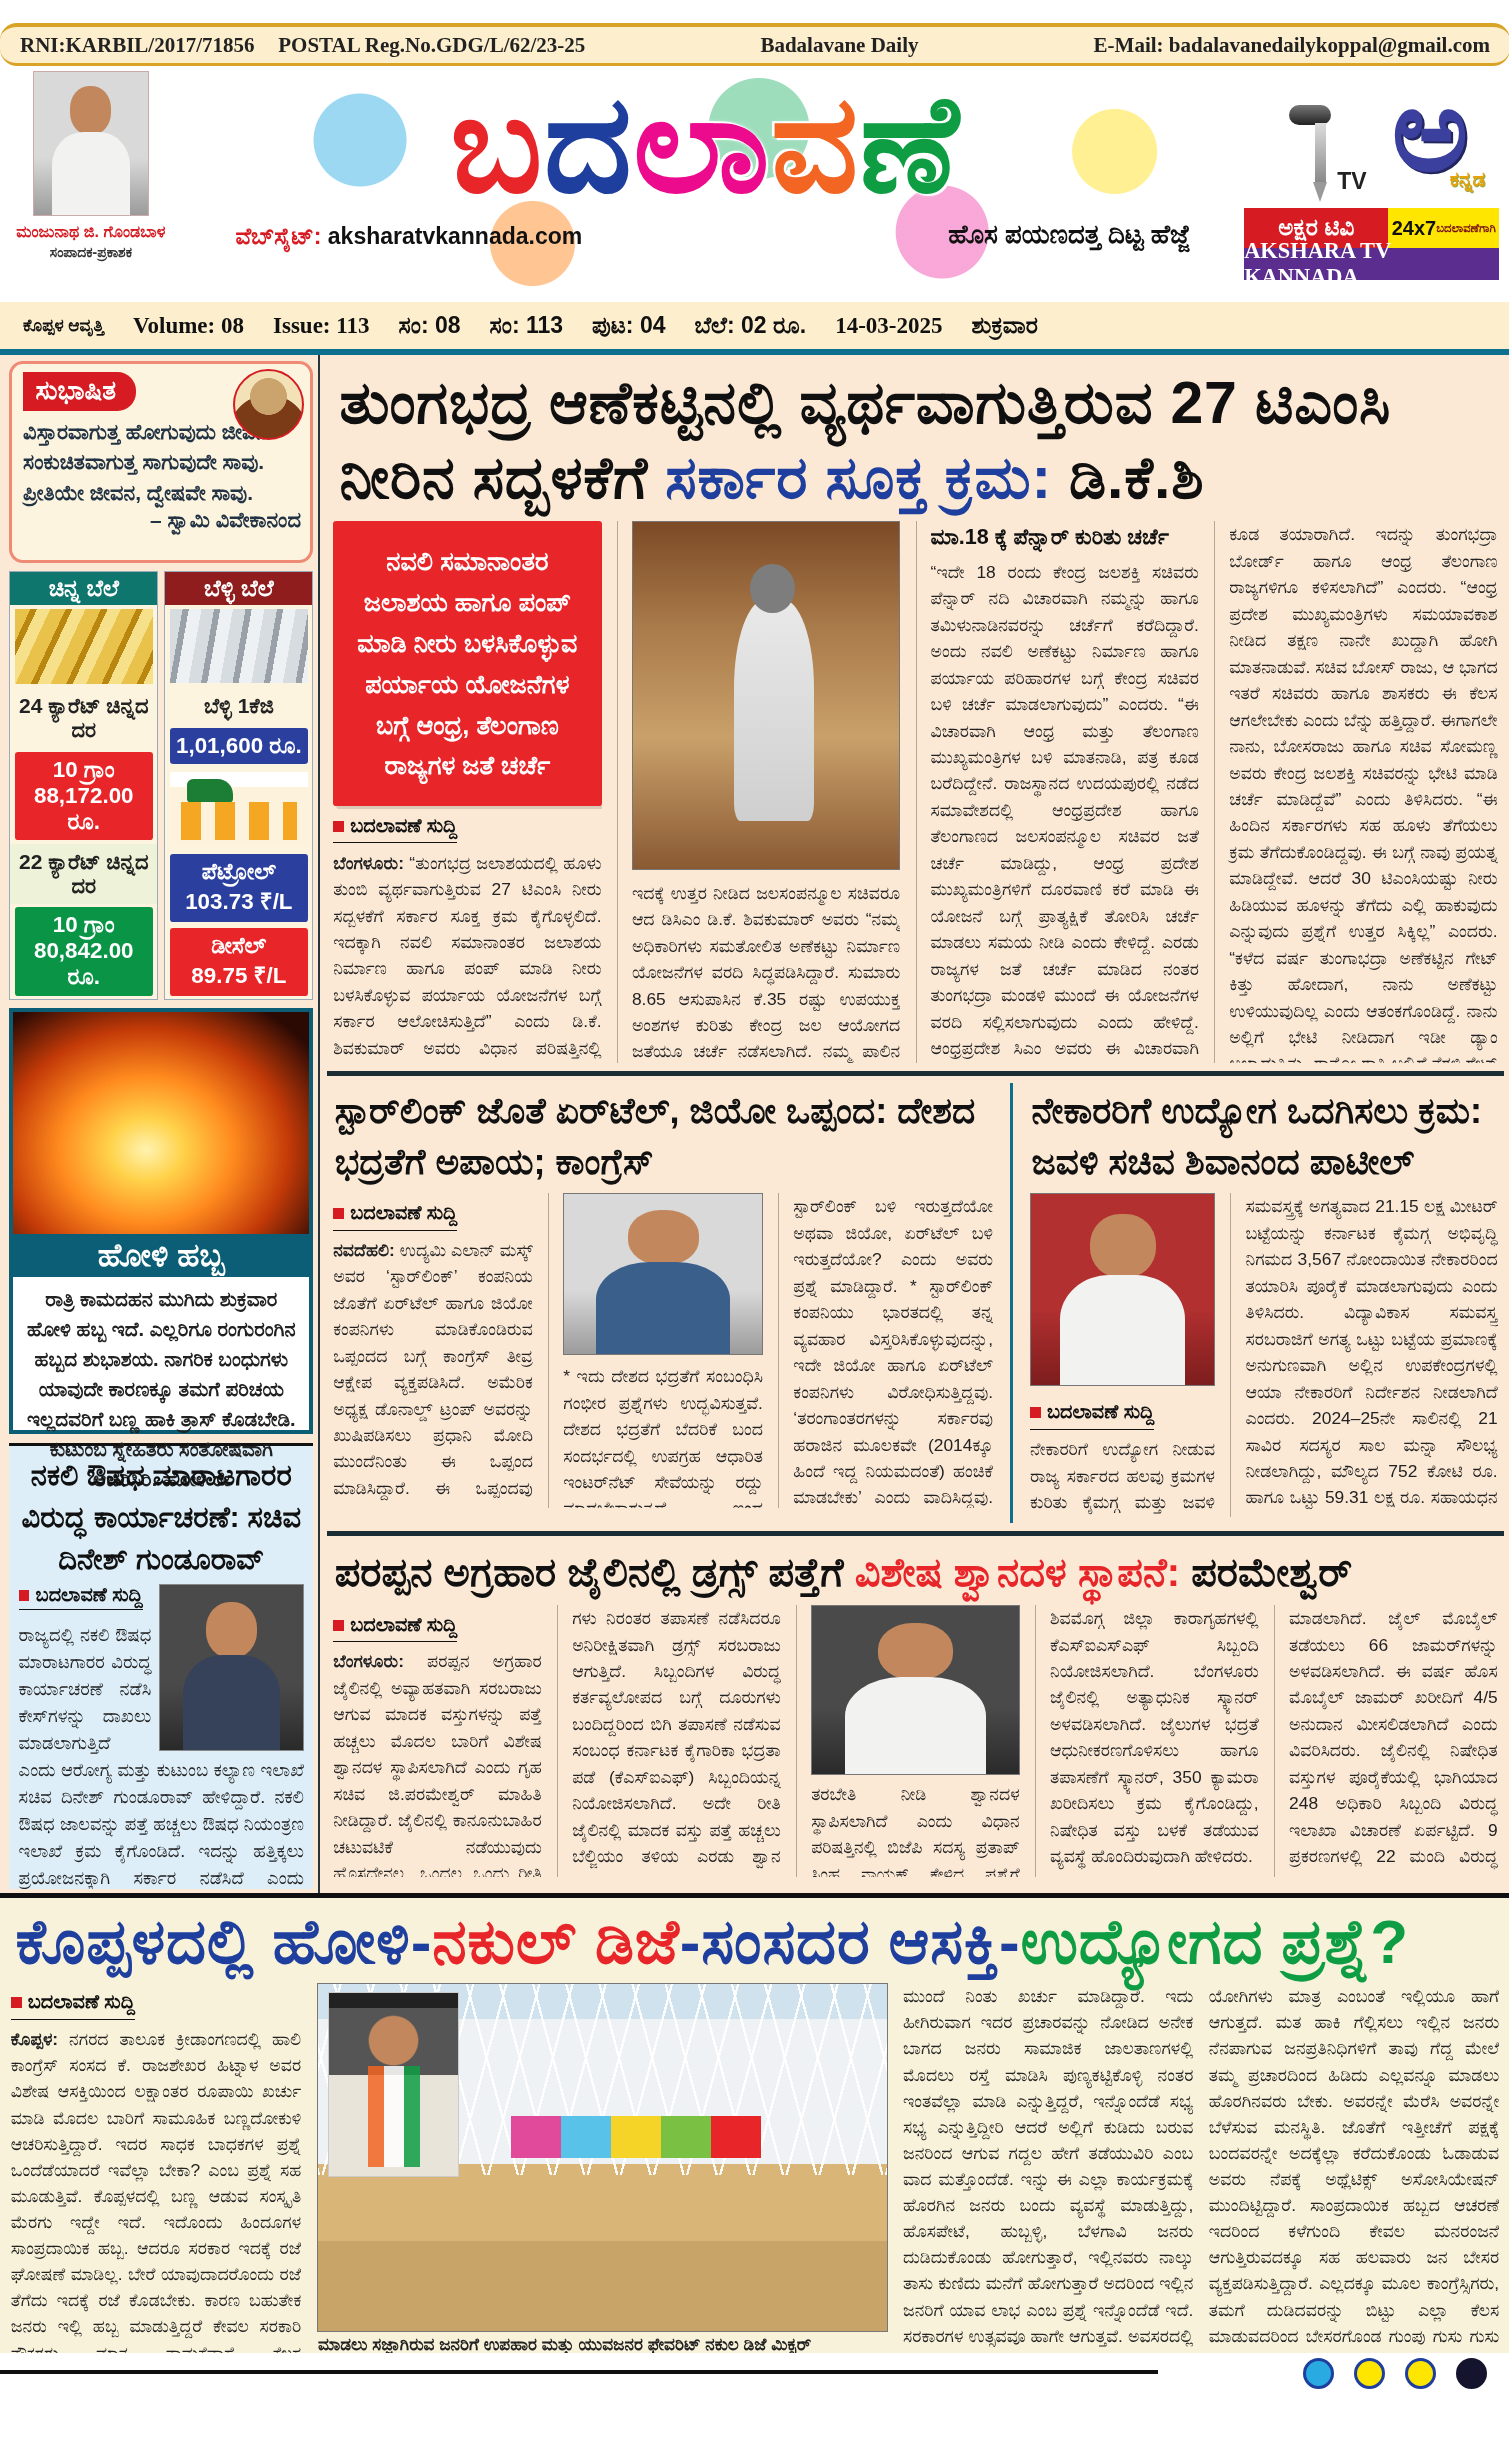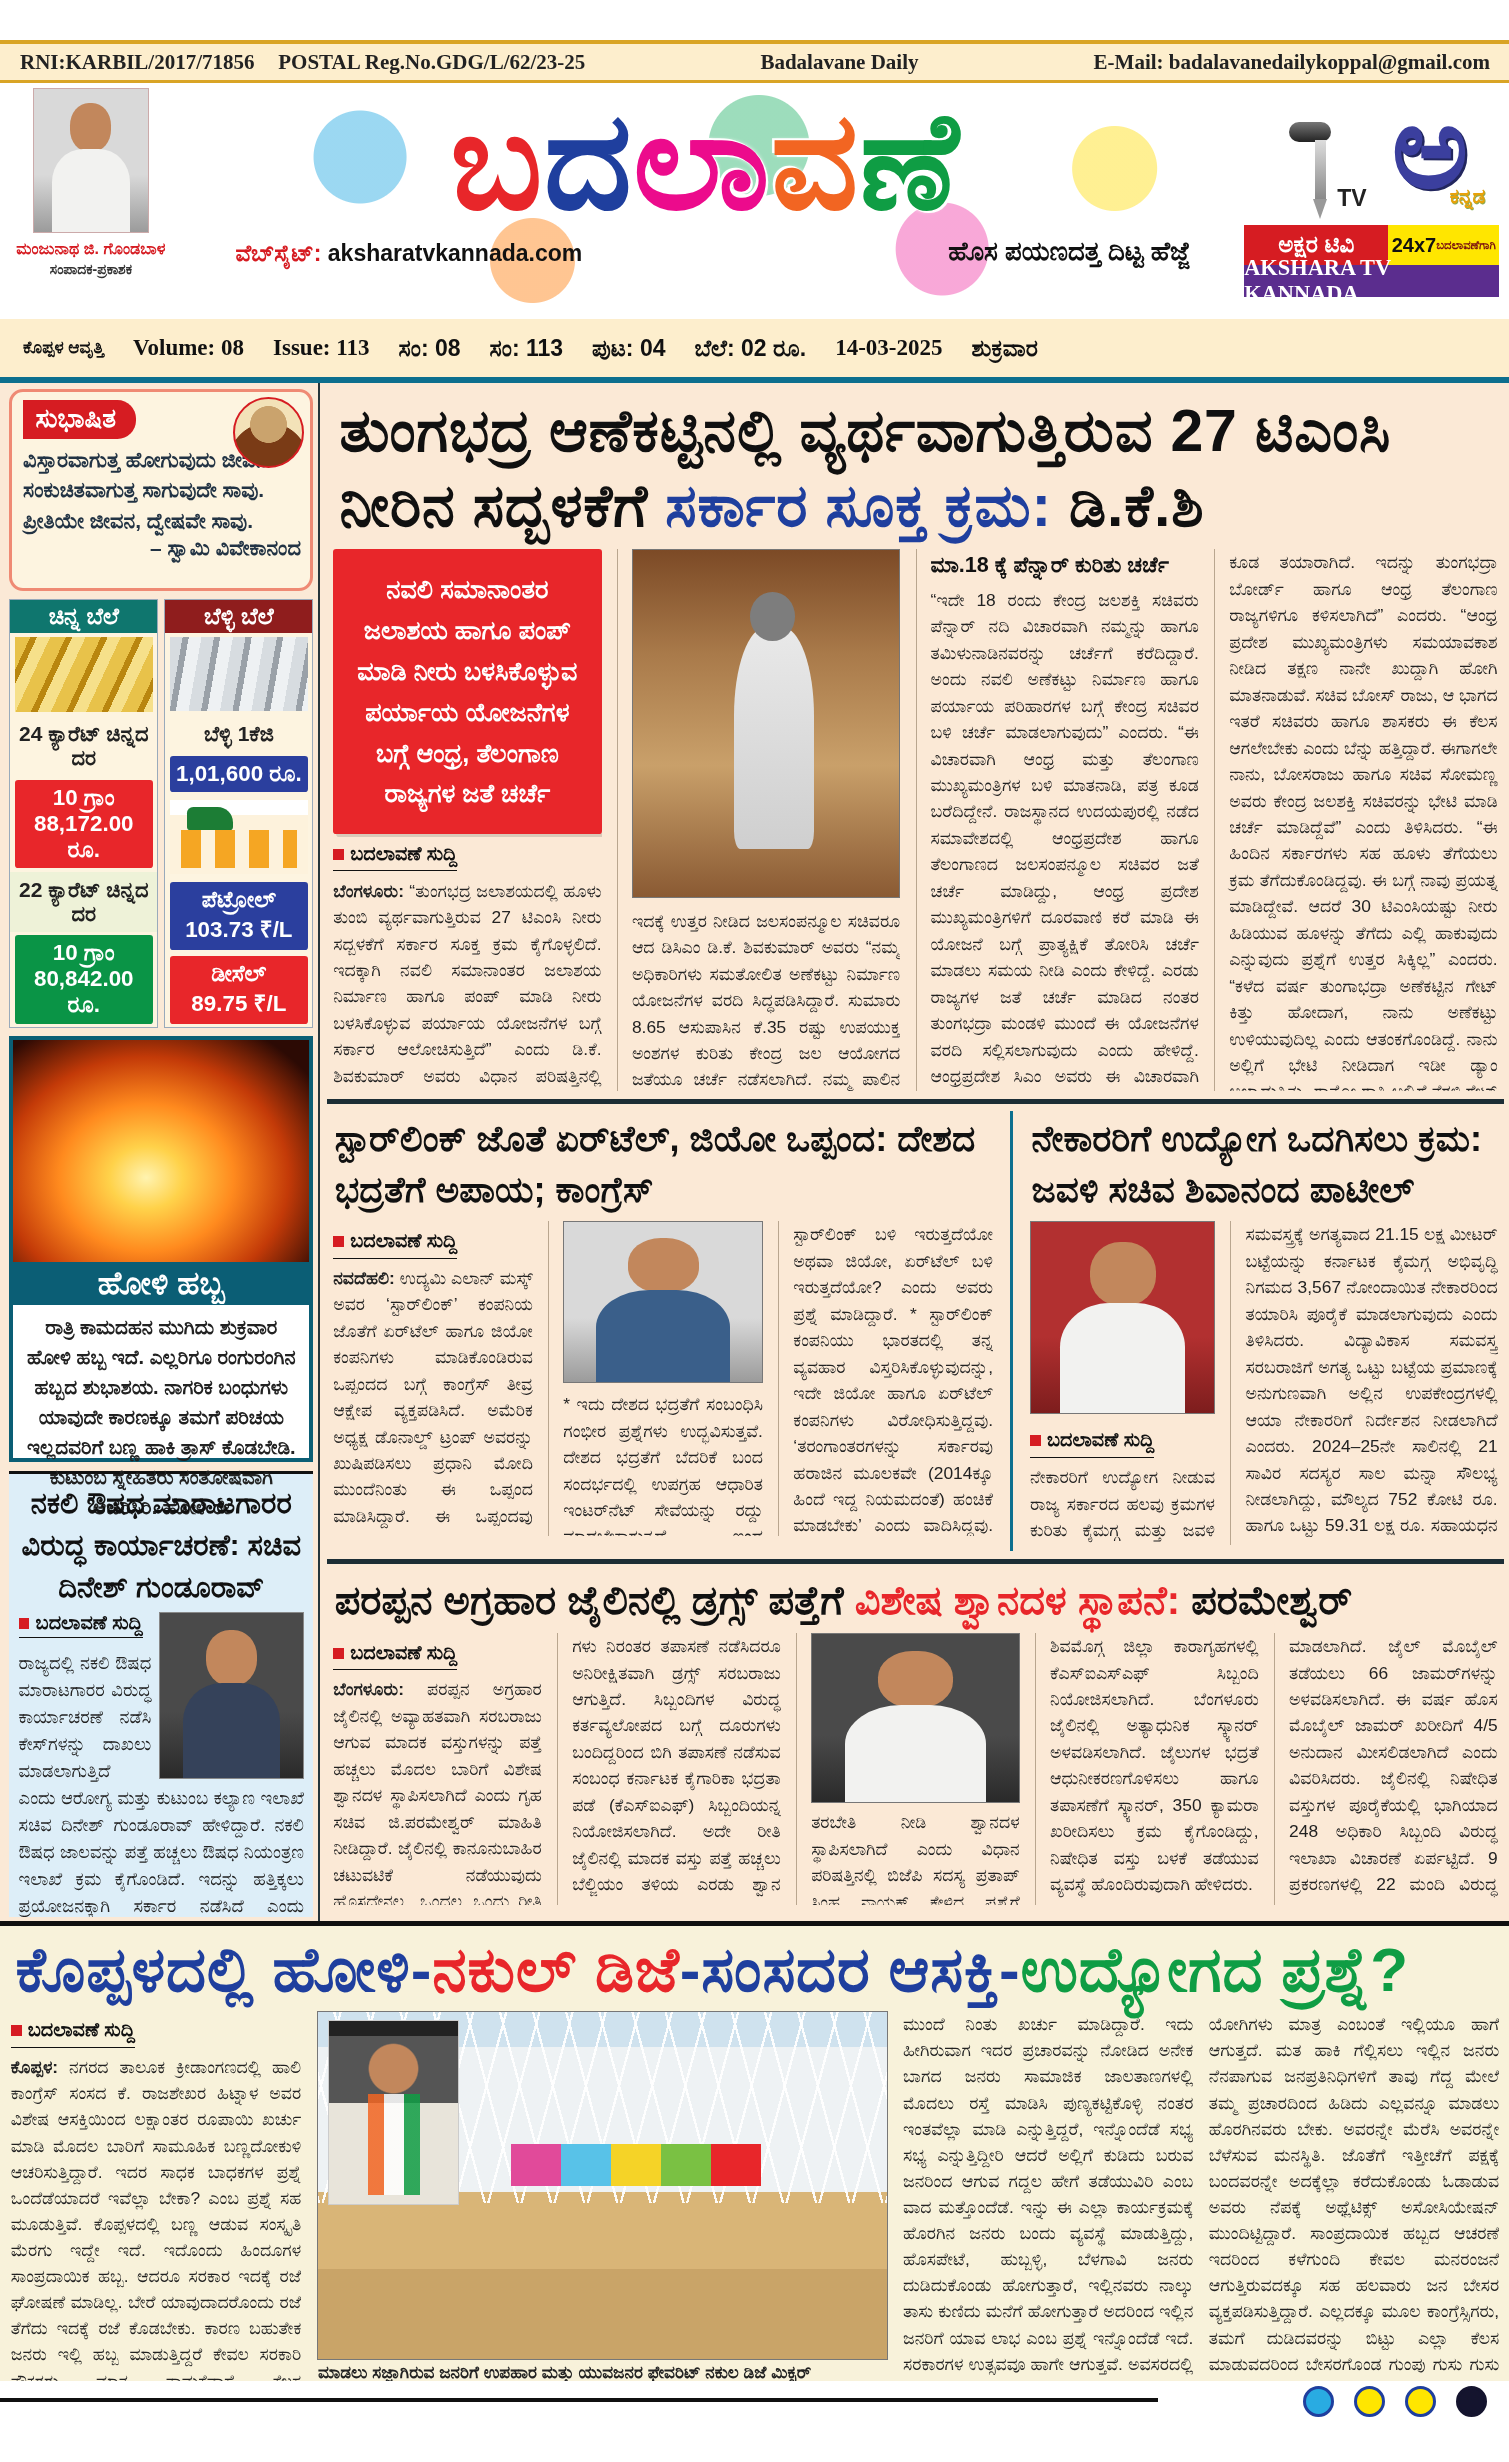--- a/index.html
+++ b/index.html
@@ -1,22 +1,22 @@
 <!DOCTYPE html>
 <html style="font-size:12.4px"><head>
 <meta charset="utf-8">
 <style>
   html,body{margin:0;padding:0;background:#ffffff;}
   *{box-sizing:border-box;}
   .page{position:relative;width:1510px;height:2462px;background:#ffffff;overflow:hidden;
         font-family:"Liberation Sans",sans-serif;color:#1a1a1a;}
   
-  .topband{margin-top:40px;height:43px;background:#fdeecd;border-top:4.6px solid #d9a425;border-bottom:3.9px solid #d9a425;
+  .topband{margin-top:23px;height:43px;background:#fdeecd;border-top:4.6px solid #d9a425;border-bottom:3.9px solid #d9a425;
            display:flex;align-items:center;justify-content:space-between;padding:0 20px;
-           font-family:"Liberation Serif",serif;font-weight:bold;font-size:21px;color:#222;}
+           font-family:"Liberation Serif",serif;font-weight:bold;font-size:21px;color:#222;border-radius:17px;}
   
   .masthead{height:236px;display:flex;align-items:stretch;padding:4.6px 10.8px 1.5px 15.4px;background:#fff;}
   .editor{width:151px;display:flex;flex-direction:column;align-items:center;}
   .editor .ph{width:116px;height:145px;border:0.8px solid #caa;}
   .editor-name{color:#d61c22;font-weight:bold;font-size:16px;margin-top:7.7px;text-align:center;}
   .editor-role{font-size:14px;font-weight:bold;margin-top:3.1px;color:#333;}
   .logo-wrap{flex:1;position:relative;display:flex;flex-direction:column;align-items:center;}
   .logo-line{font-size:136px;font-weight:bold;line-height:147px;letter-spacing:1.5px;white-space:nowrap;
      text-shadow:0 0 4.6px #fff,2.3px 2.3px 0 #fff,-2.3px -2.3px 0 #fff;}
   .splash{position:absolute;inset:0;z-index:0;opacity:.85;background:
@@ -39,21 +39,21 @@
   .ak-nib{position:absolute;left:69px;top:105px;width:0;height:0;border-left:7.7px solid transparent;border-right:7.7px solid transparent;border-top:20px solid #999;}
   .ak-tv{position:absolute;left:93px;top:91px;font-weight:bold;font-size:23px;color:#222;}
   .ak-kannada{position:absolute;right:14px;top:91px;font-weight:bold;font-size:20px;color:#e8a20a;text-shadow:0.8px 0.8px 0 #8a5;}
   .ak-band1{width:100%;display:flex;height:40px;}
   .ak-band1 .b1l{flex:1.3;background:#d61c22;color:#fff;font-weight:bold;font-size:23px;display:flex;align-items:center;justify-content:center;}
   .ak-band1 .b1r{flex:1;background:#ffe600;display:flex;flex-direction:row;align-items:center;justify-content:center;color:#111;}
   .ak-band1 .b1r .x247{font-weight:bold;font-size:20px;line-height:20px;}
   .ak-band1 .b1r .forb{font-weight:bold;font-size:11.6px;color:#7a1010;}
   .ak-band2{width:100%;height:32px;background:#5b2d8e;color:#fff;font-family:"Liberation Serif",serif;font-weight:bold;font-size:22.4px;display:flex;align-items:center;justify-content:center;}
   
-  .issuebar{height:64px;background:#fdeecd;border-bottom:6.2px solid #0c6f8e;display:flex;align-items:center;gap:29px;padding:0 23px;font-weight:bold;font-size:23px;color:#111;}
+  .issuebar{height:53px;background:#fdeecd;border-bottom:6.2px solid #0c6f8e;display:flex;align-items:center;gap:29px;padding:0 23px;font-weight:bold;font-size:23px;color:#111;}
   .issuebar .en{font-family:"Liberation Serif",serif;}
   .issuebar .small{font-size:17px;}
   
   .content{position:relative;height:1538px;background:#fbe9d6;}
   .sidebar{position:absolute;left:9.3px;top:6.2px;width:304px;}
   .vsep{position:absolute;left:318px;top:0;width:2.3px;height:100%;background:#25353b;}
   .main{position:absolute;left:327px;top:0;right:6.2px;height:100%;}
   
   .quote-box{position:relative;border:3.1px solid #ef8a74;border-radius:14px;background:#fdf4e0;height:202px;padding:7.7px 9.3px 4.6px 10.8px;margin-bottom:7.7px;}
   .quote-title{display:inline-block;background:#d61c22;color:#fff;font-weight:bold;font-size:26px;padding:3.1px 20px 4.6px 12.4px;border-radius:0 18.5px 18.5px 0;}

